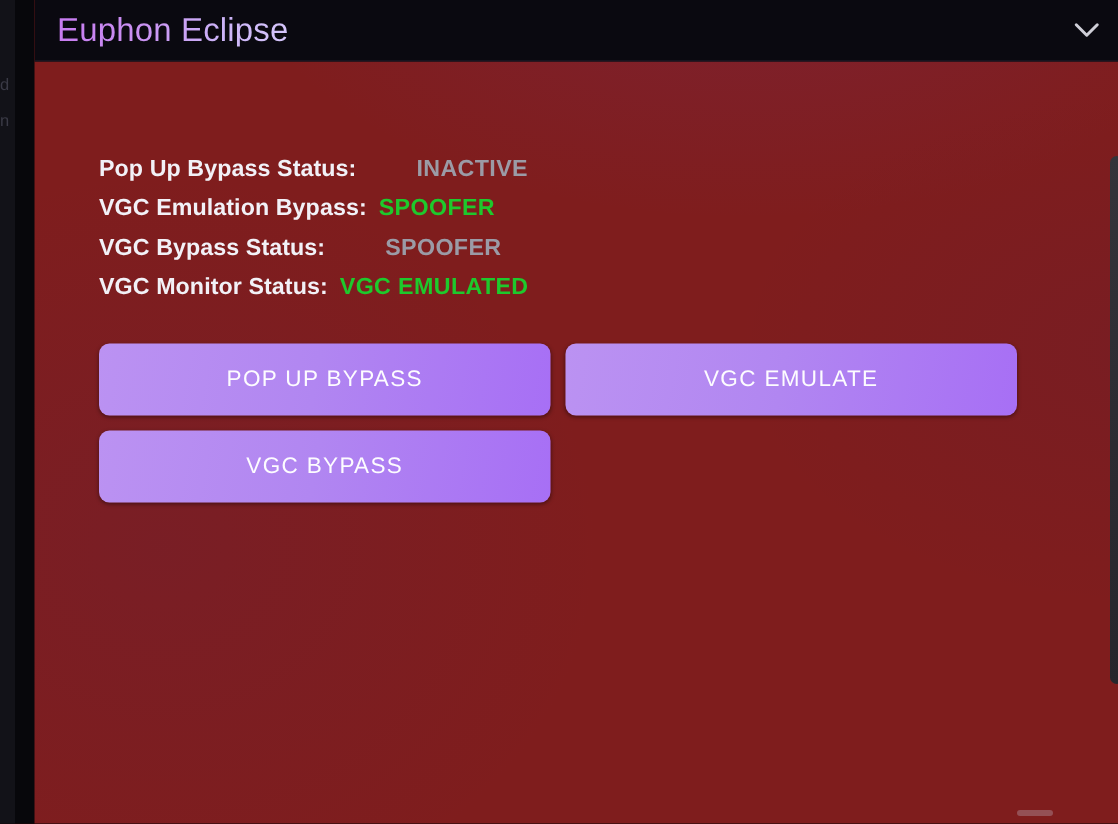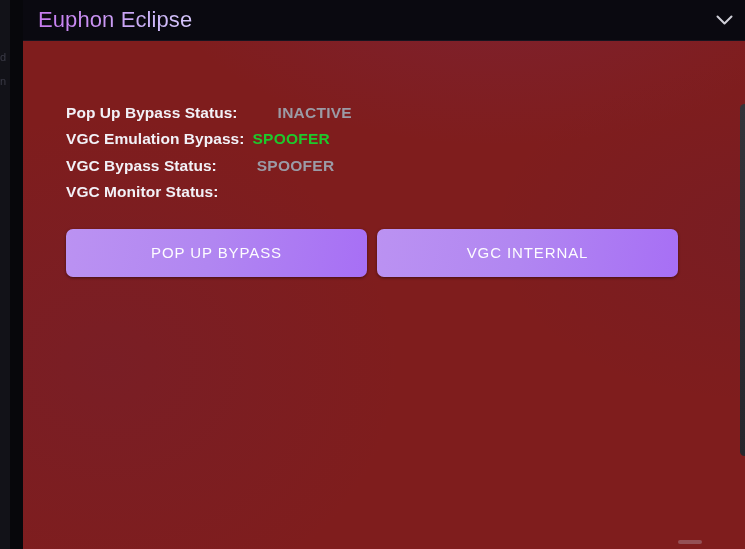--- a/index.html
+++ b/index.html
@@ -223,27 +223,29 @@
           <span class="status-value is-active">SPOOFER</span>
         </div>
 
         <div class="status-row">
           <span class="status-label">VGC Bypass Status:</span>
           <span class="status-value is-idle">SPOOFER</span>
         </div>
 
         <div class="status-row">
           <span class="status-label">VGC Monitor Status:</span>
+          <span class="status-value is-active">VGC EMULATED</span>
         </div>
 
       </div>
 
       <div id="button-grid">
         <button class="action-btn">POP UP BYPASS</button>
-        <button class="action-btn">VGC INTERNAL</button>
+        <button class="action-btn">VGC EMULATE</button>
+        <button class="action-btn">VGC BYPASS</button>
       </div>
 
     </div>
   </div>
 
   <div id="scrollbar-track">
     <div id="scrollbar-thumb"></div>
   </div>
 
   <div id="bottom-artifact"></div>

